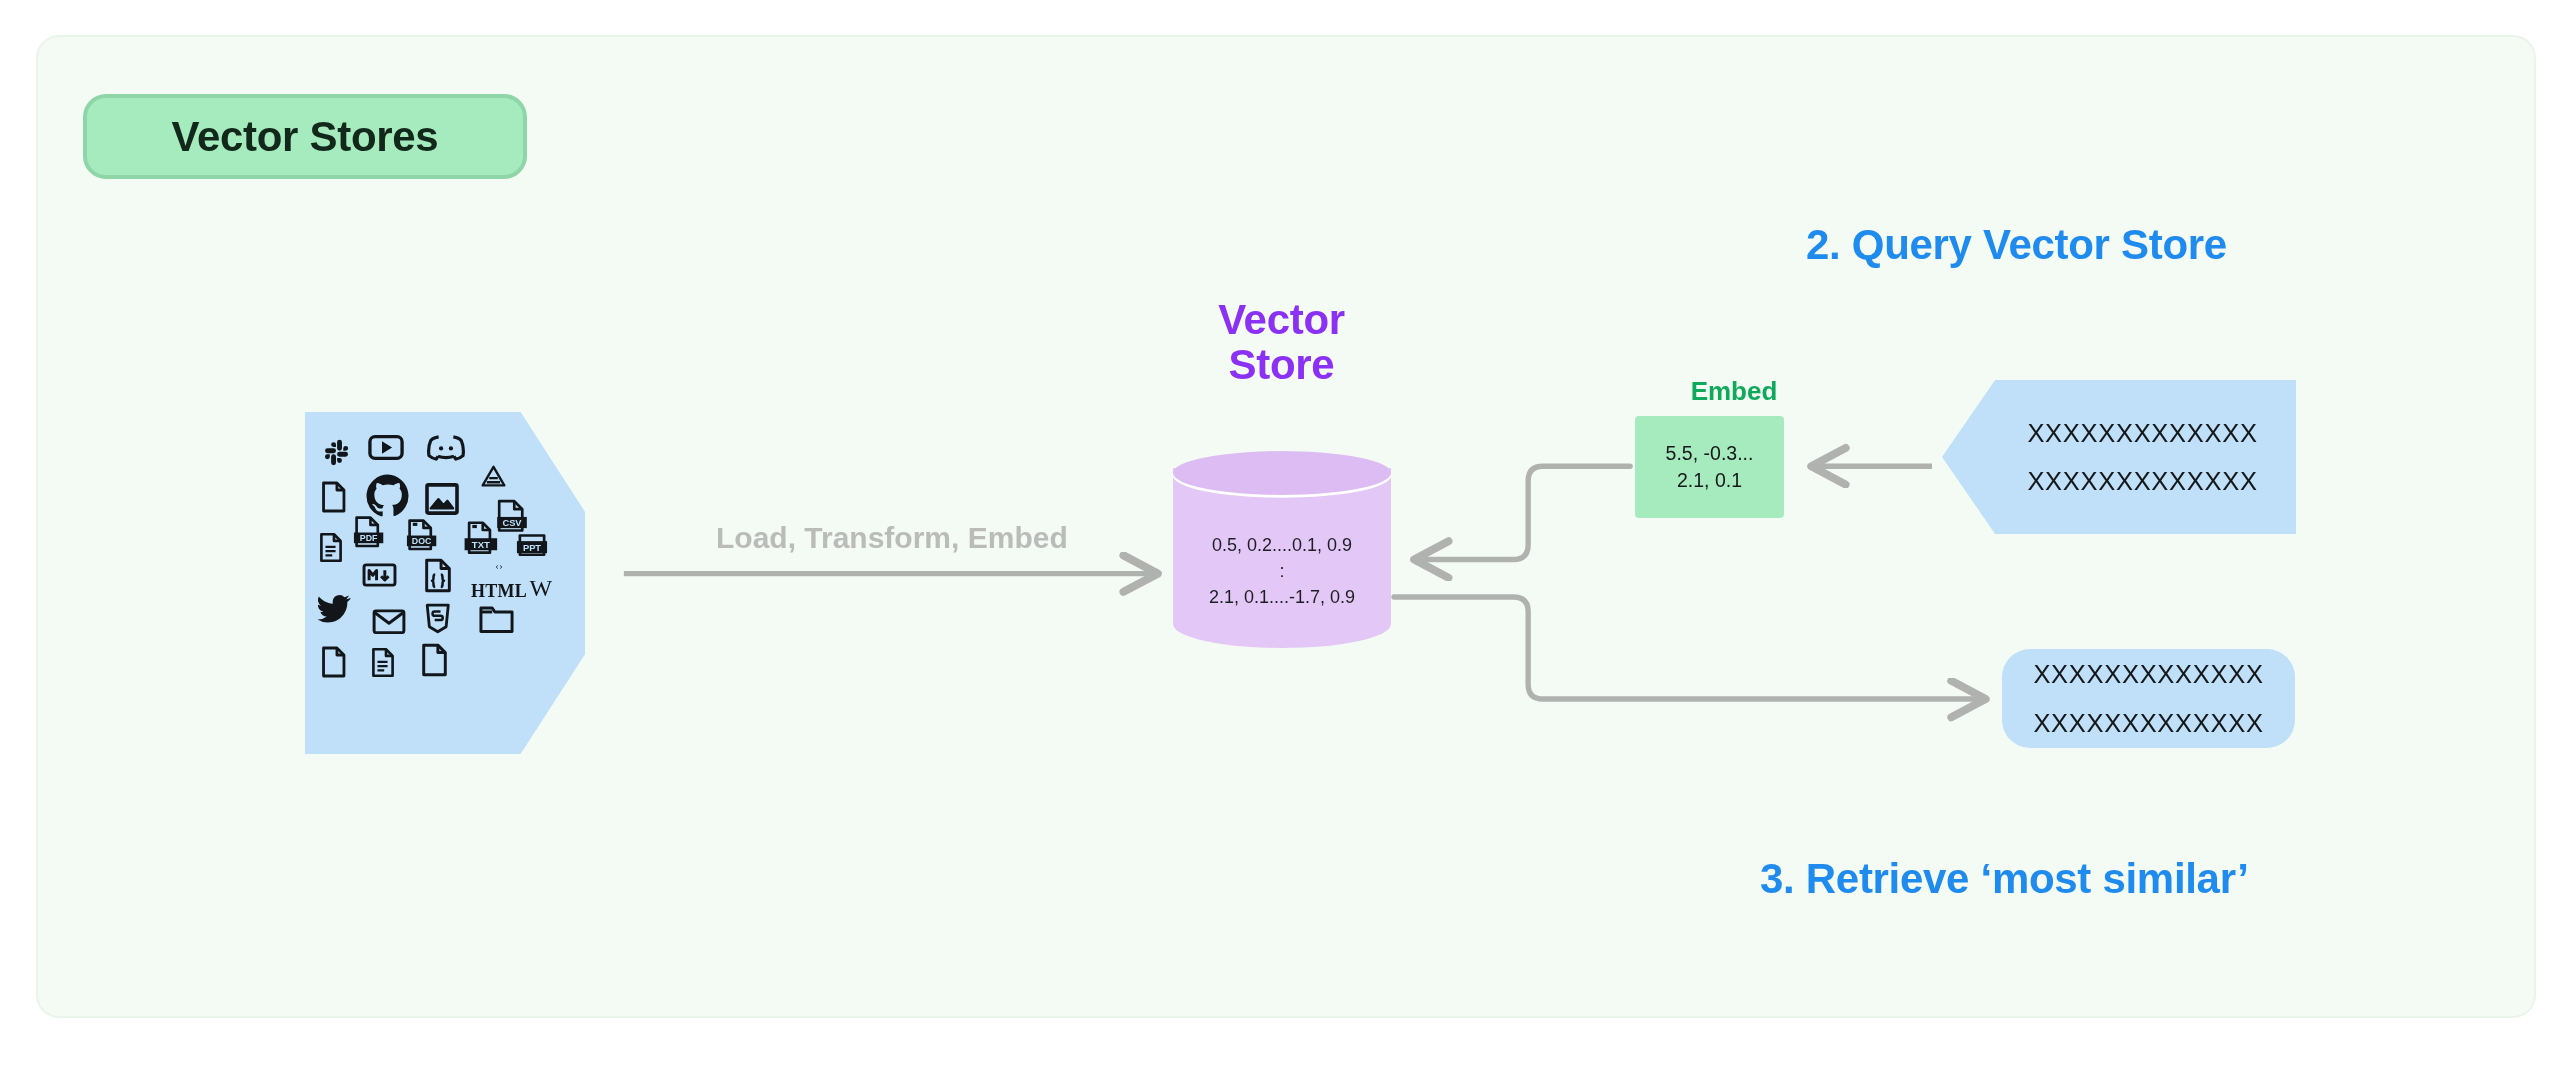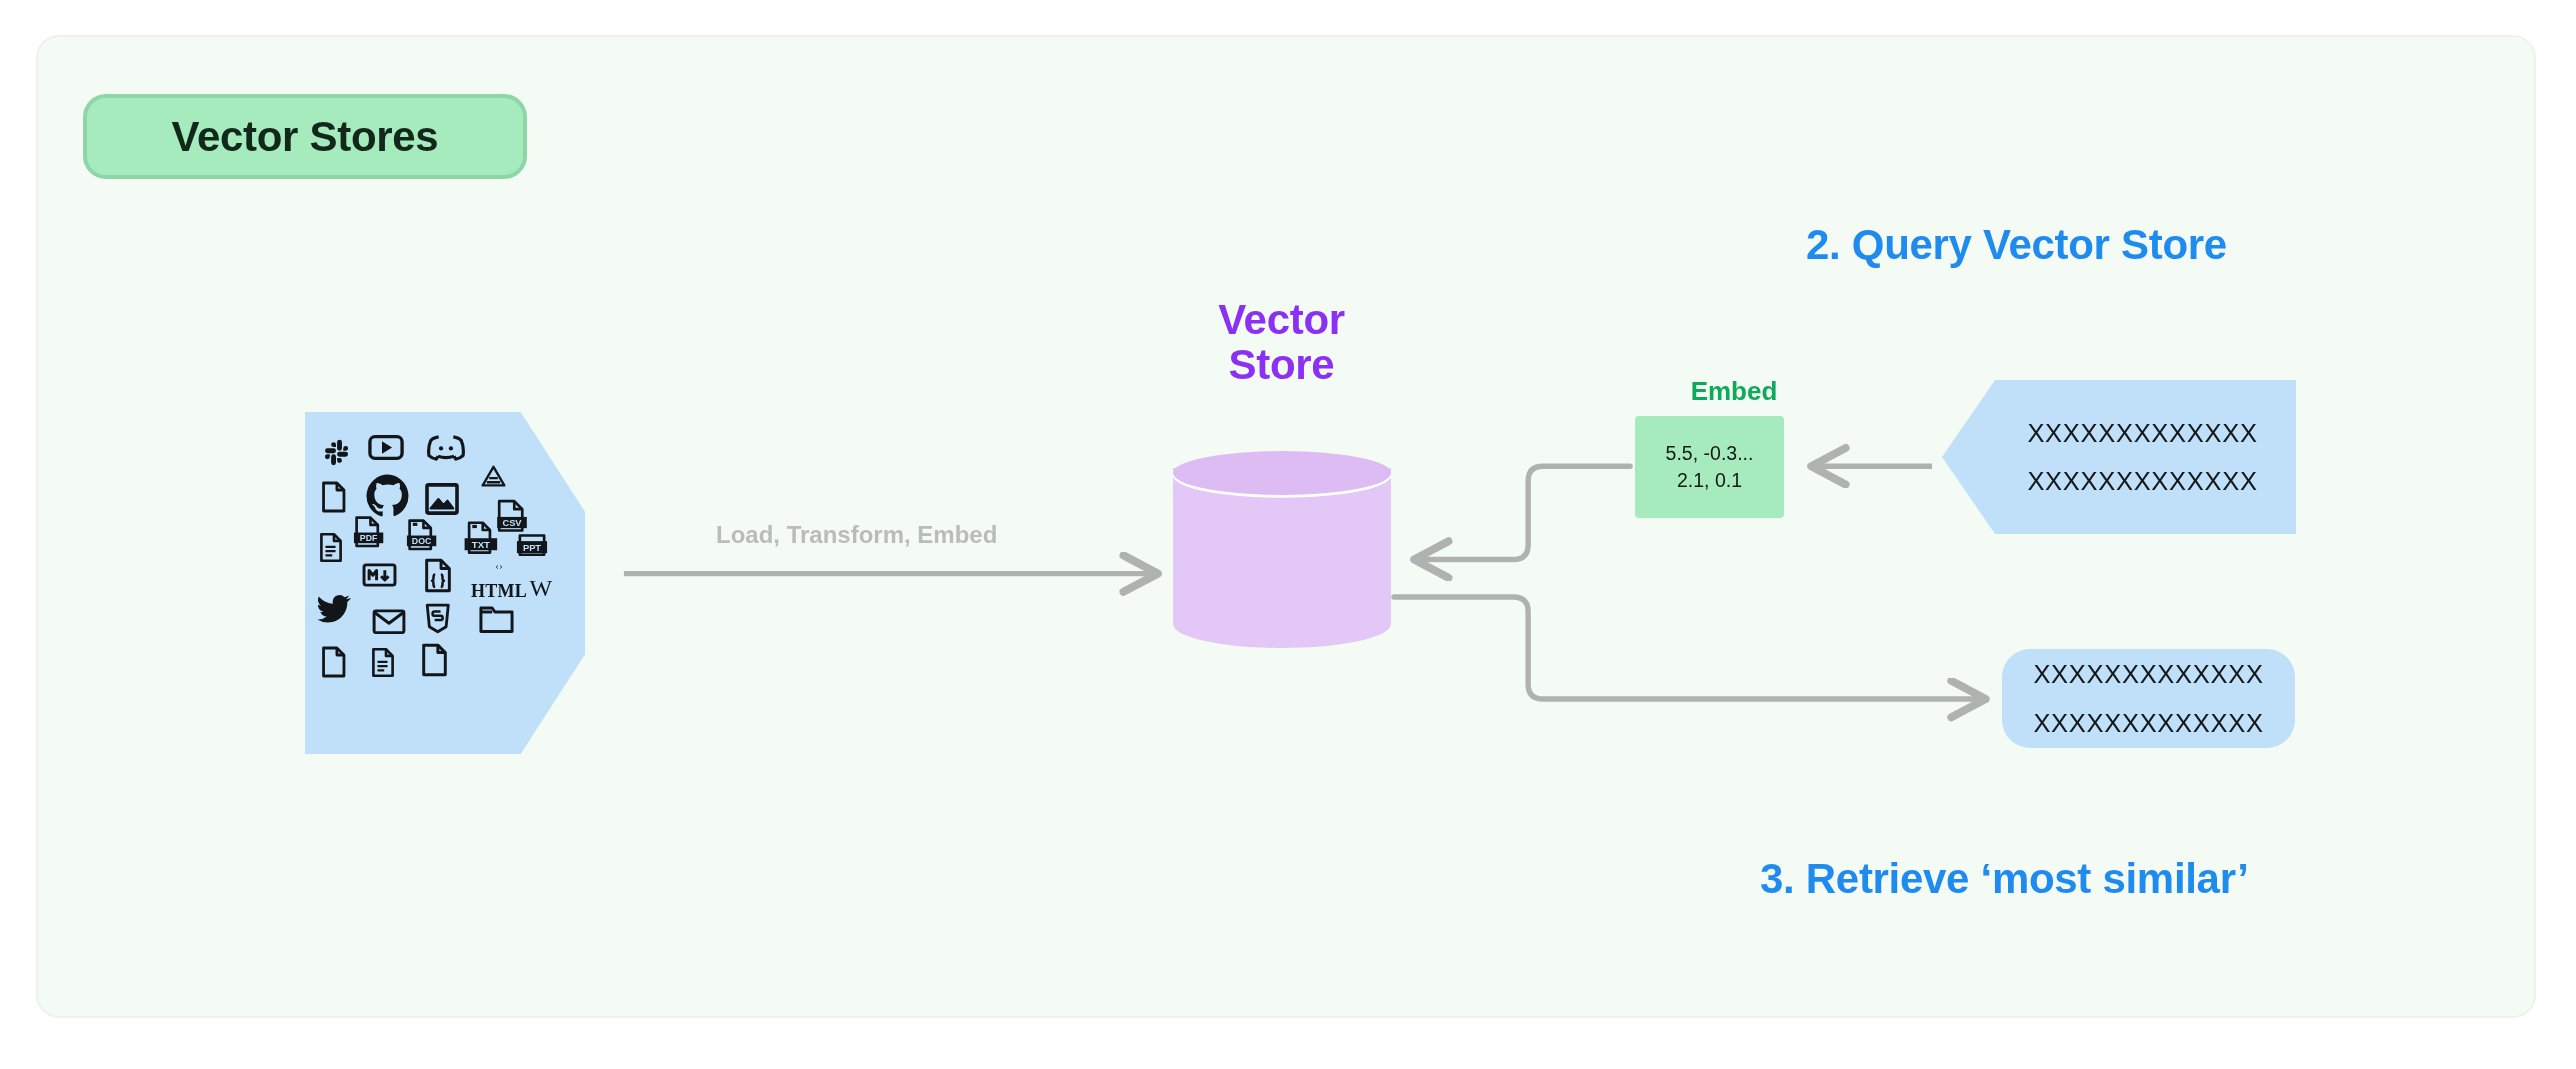--- a/index.html
+++ b/index.html
@@ -129,21 +129,21 @@
     text-align: center;
     font-size: 18px;
     color: #1e1e22;
     line-height: 1.45;
   }
   
   #lte-label {
     position: absolute;
     left: 716px;
     top: 521px;
-    font-size: 24px;
+    font-size: 30px;
     font-weight: bold;
     color: #b9bcb9;
     white-space: nowrap;
   }
   
   #embed-label {
     position: absolute;
     left: 1657px;
     top: 376px;
     width: 154px;
@@ -399,20 +399,25 @@
       <svg width="27" height="34" viewBox="0 0 20 25" fill="none" stroke="currentColor" stroke-width="2.2" stroke-linejoin="round">
         <path d="M2 1.5h10.5L18 7v16.5H2z"></path>
         <path d="M12.5 1.5V7H18"></path>
       </svg>
     </div>
   </div>
 
   <div id="cylinder">
     <div id="cyl-body"></div>
     <div id="cyl-top"></div>
+    <div id="cyl-text">
+      <div>0.5, 0.2....0.1, 0.9</div>
+      <div>:</div>
+      <div>2.1, 0.1....-1.7, 0.9</div>
+    </div>
   </div>
 
   <div id="lte-label">Load, Transform, Embed</div>
 
   <div id="embed-label">Embed</div>
   <div id="embed-box">
     <div class="embed-text">
       <div>5.5, -0.3...</div>
       <div>2.1, 0.1</div>
     </div>

